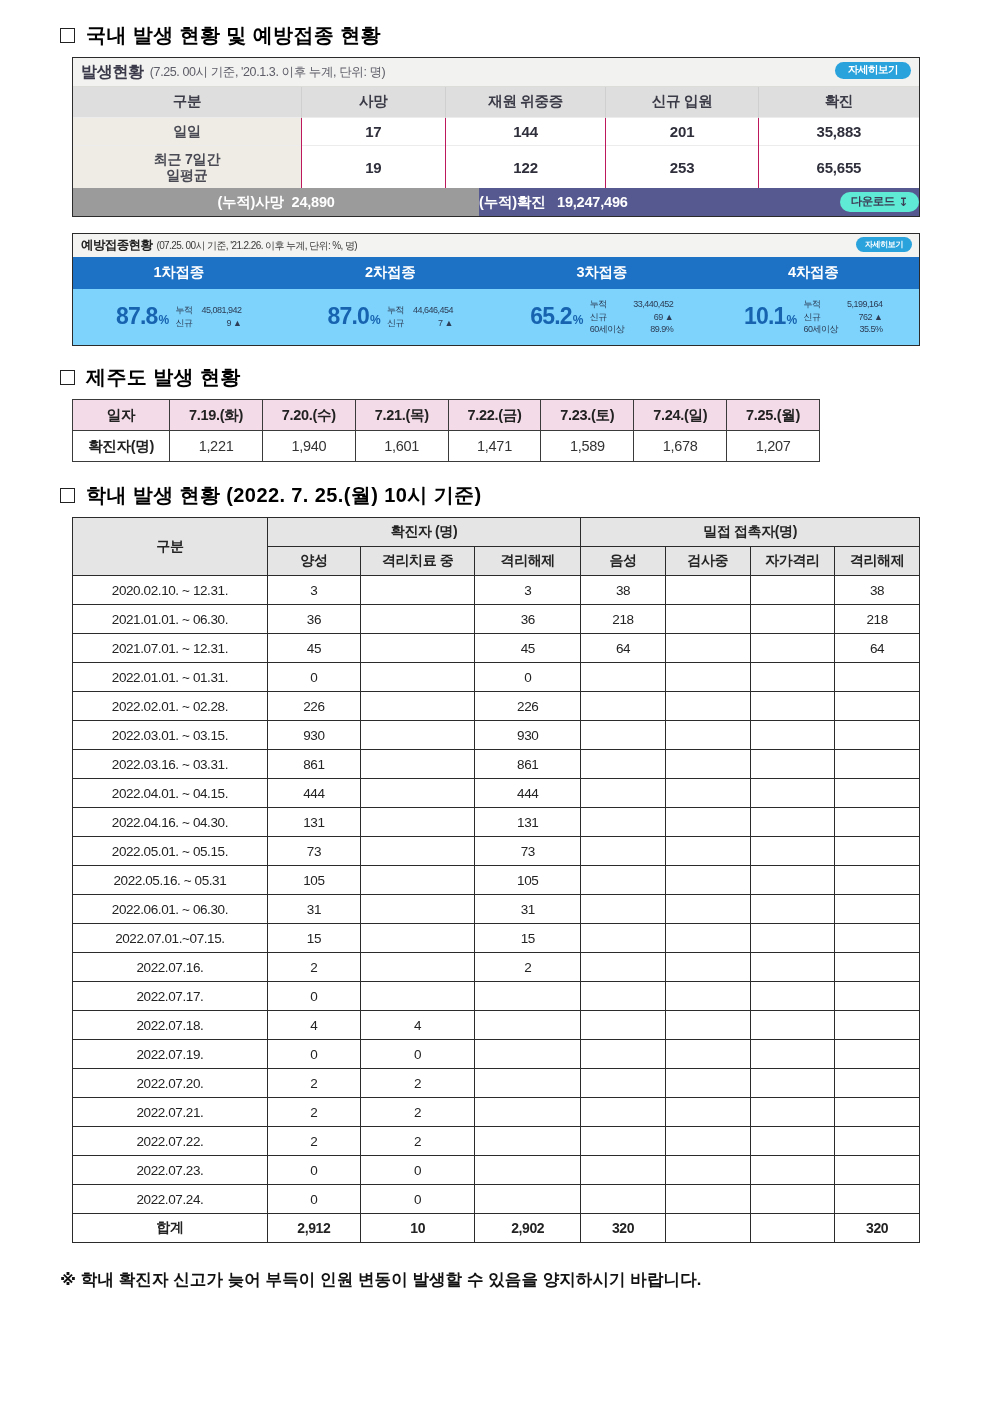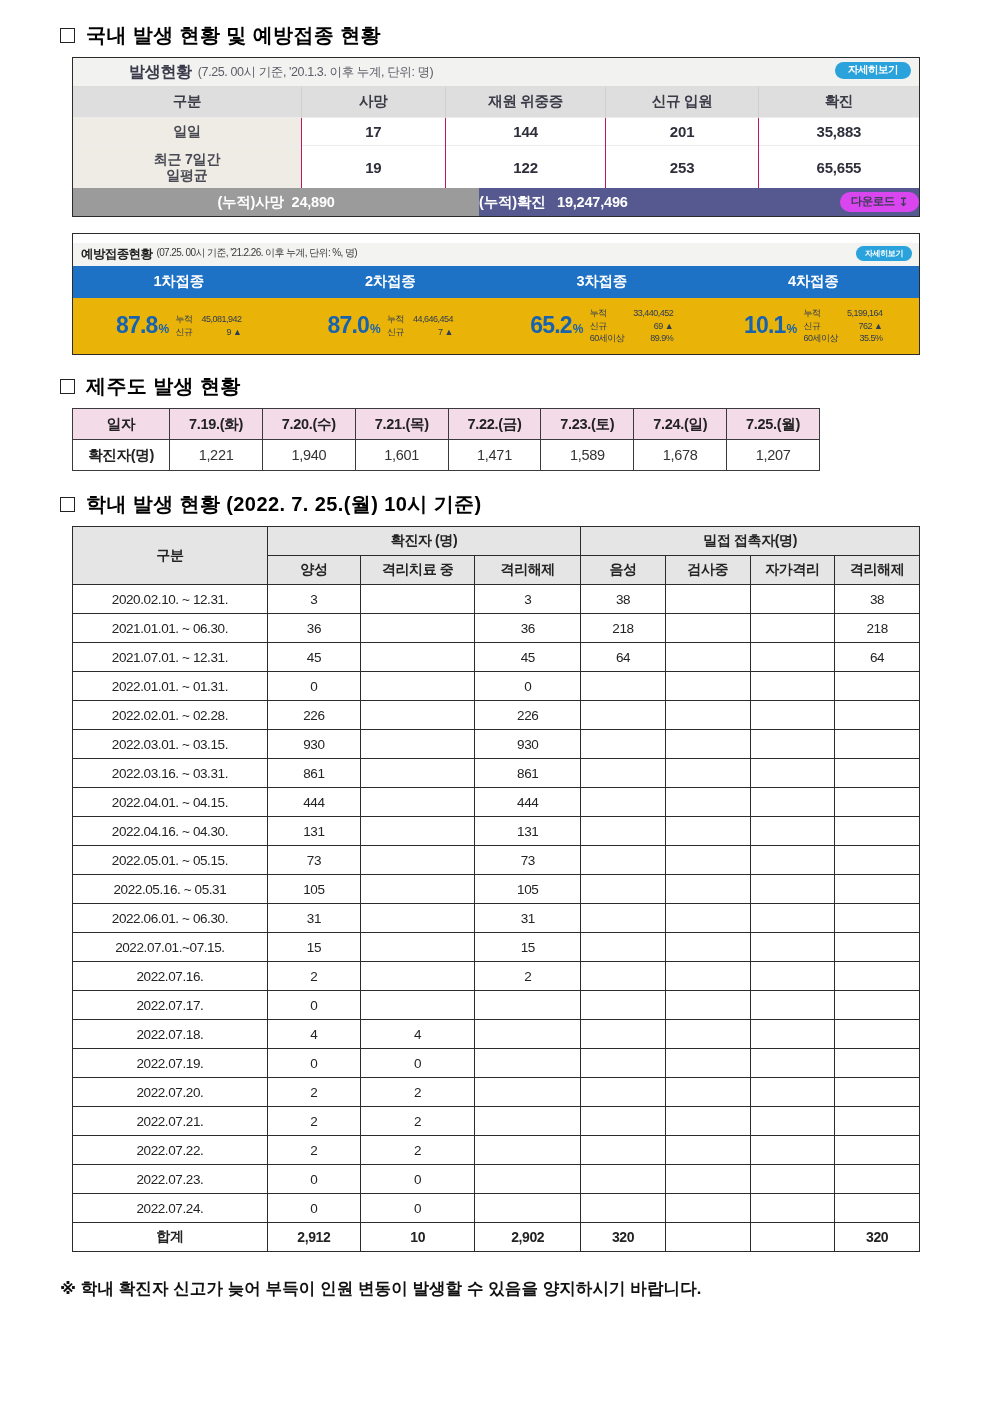--- a/index.html
+++ b/index.html
@@ -57,21 +57,20 @@
     background: #f2f2f0;
     padding: 4px 8px 3px 8px;
     border-bottom: 1px solid #dcdcd8;
     position: relative;
   }
   .cap-strong {
     font-size: 16px;
     font-weight: bold;
     color: #3a3a4a;
     letter-spacing: -0.3px;
-    margin-left: 48px;
   }
   .cap-note {
     font-size: 12.5px;
     color: #5d5d68;
     margin-left: 6px;
     letter-spacing: -0.4px;
   }
   .pill {
     position: absolute;
     right: 8px;
@@ -139,40 +138,40 @@
     flex: 1;
     display: flex;
     align-items: center;
     justify-content: space-between;
     gap: 14px;
     font-size: 14.5px;
     font-weight: bold;
     letter-spacing: -0.2px;
   }
   .dl-pill {
-    background: #d946ef;
+    background: #5eead4;
     color: #3c3c55;
     border-radius: 11px;
     font-size: 11.5px;
     font-weight: bold;
     padding: 2px 11px 3px 11px;
     letter-spacing: -0.5px;
     display: inline-flex;
     align-items: center;
     gap: 4px;
   }
 
   
   .panel-2 { margin-bottom: 20px; }
   .panel-2-caption {
     display: flex;
+    align-items: center;
     background: #f3f3f1;
     padding: 3px 8px;
     position: relative;
-    margin-top: 9px;
   }
   .cap2-strong {
     font-size: 12.5px;
     font-weight: bold;
     color: #222;
     letter-spacing: -0.6px;
   }
   .cap2-note {
     font-size: 10px;
     color: #3a3a3a;
@@ -197,21 +196,21 @@
   }
   .vax-head > div {
     flex: 1;
     text-align: center;
     color: #ffffff;
     font-size: 14.5px;
     font-weight: bold;
     padding: 6px 0 7px 0;
     letter-spacing: -0.3px;
   }
-  .vax-body { display: flex; background: #eab308; }
+  .vax-body { display: flex; background: #7dd3fc; }
   .vax-cell {
     flex: 1;
     display: flex;
     align-items: center;
     justify-content: center;
     gap: 7px;
     padding: 9px 0 10px 0;
   }
   .vax-pct {
     font-size: 23px;

